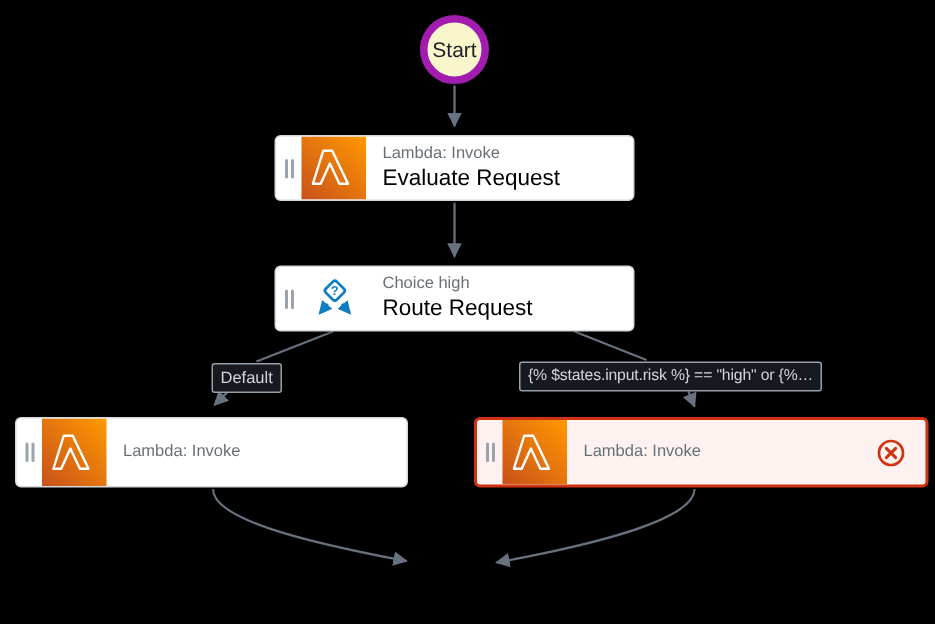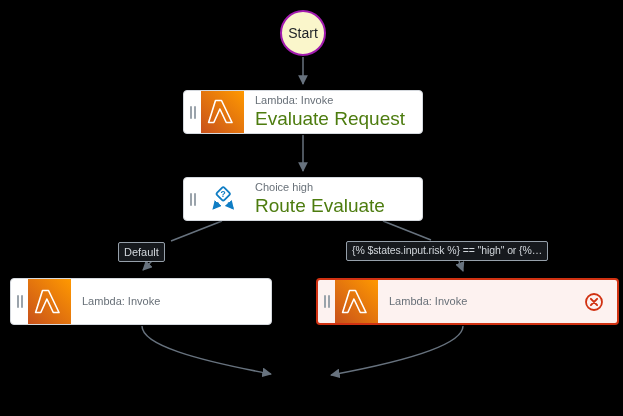--- a/index.html
+++ b/index.html
@@ -2,21 +2,21 @@
 <html><head>
 <meta charset="utf-8">
 <style>
   html,body{margin:0;padding:0;background:#000;}
   body{width:623px;height:416px;overflow:hidden;font-family:"Liberation Sans",sans-serif;}
   #canvas{position:relative;width:623px;height:416px;background:#000;}
   #edges{position:absolute;left:0;top:0;pointer-events:none;}
 
   .terminal-node{
     position:absolute;display:flex;align-items:center;justify-content:center;
-    border-radius:50%;background:#FAF6CB;border:2px solid #a21caf;
+    border-radius:50%;background:#FAF6CB;border:5px solid #a21caf;
     color:#1d2126;font-size:14px;box-sizing:border-box;
   }
   #start-node{left:280px;top:10px;width:46px;height:46px;}
   #end-node{left:279px;top:361px;width:43px;height:43px;}
 
   .state-box{
     position:absolute;display:flex;align-items:stretch;box-sizing:border-box;
     background:#fff;border:1px solid #D4D8DD;border-radius:4px;overflow:hidden;
     box-shadow:0 1px 2px rgba(0,0,0,.35);
   }
@@ -34,29 +34,29 @@
   }
   .drag-handle .bar{width:2px;height:13px;background:#9AA3AB;border-radius:1px;}
 
   .icon-box{
     width:43px;flex:0 0 43px;display:flex;align-items:center;justify-content:center;
   }
   .lambda-bg{background:linear-gradient(to bottom left,#FF9900,#C8511B);}
 
   .state-text{margin-left:11px;display:flex;flex-direction:column;justify-content:center;flex:1;min-width:0;}
   .state-type{font-size:11px;color:#687078;line-height:1.3;white-space:nowrap;}
-  .state-name{font-size:19px;color:#4d7c0f;line-height:1.25;white-space:nowrap;}
+  .state-name{font-size:15px;color:#000000;line-height:1.25;white-space:nowrap;}
 
   .error-badge{display:flex;align-items:center;margin-right:13px;}
 
   .edge-label{
     position:absolute;background:#16191D;border:1px solid #96A0AA;border-radius:2px;
     color:#D2D7DC;font-size:11px;line-height:1.3;padding:2px 5px;white-space:nowrap;
   }
-  #edge-label-default{left:118px;top:242px;}
+  #edge-label-default{left:141px;top:242px;}
   #edge-label-condition{left:346px;top:241px;font-size:10.5px;letter-spacing:-0.1px;}
 </style>
 </head>
 <body>
 
 <div id="canvas">
 
   <svg id="edges" width="623" height="416" viewBox="0 0 623 416">
     <defs>
       <marker id="arrow" viewBox="0 0 10 10" refX="9" refY="5" markerWidth="6.5" markerHeight="6.5" orient="auto">
@@ -108,21 +108,21 @@
           </marker>
         </defs>
         <rect x="14.5" y="8.5" width="11.5" height="11.5" rx="2" transform="rotate(45 20.25 14.25)" fill="none" stroke="#0F7DC4" stroke-width="2"></rect>
         <text x="20.2" y="17.6" text-anchor="middle" font-size="9.5" font-weight="bold" fill="#0F7DC4" font-family="Liberation Sans, sans-serif">?</text>
         <path d="M15,24 L9.5,30.5" stroke="#0F7DC4" stroke-width="2" fill="none" marker-end="url(#bArrow)"></path>
         <path d="M25.5,24 L31,30.5" stroke="#0F7DC4" stroke-width="2" fill="none" marker-end="url(#bArrow)"></path>
       </svg>
     </div>
     <div class="state-text">
       <div class="state-type">Choice high</div>
-      <div class="state-name">Route Evaluate</div>
+      <div class="state-name">Route Request</div>
     </div>
   </div>
 
   <div id="edge-label-default" class="edge-label">Default</div>
   <div id="edge-label-condition" class="edge-label">{% $states.input.risk %} == "high" or {%…</div>
 
   <div id="state-auto" class="state-box">
     <div class="drag-handle">
       <span class="bar"></span>
         <span class="bar"></span>

